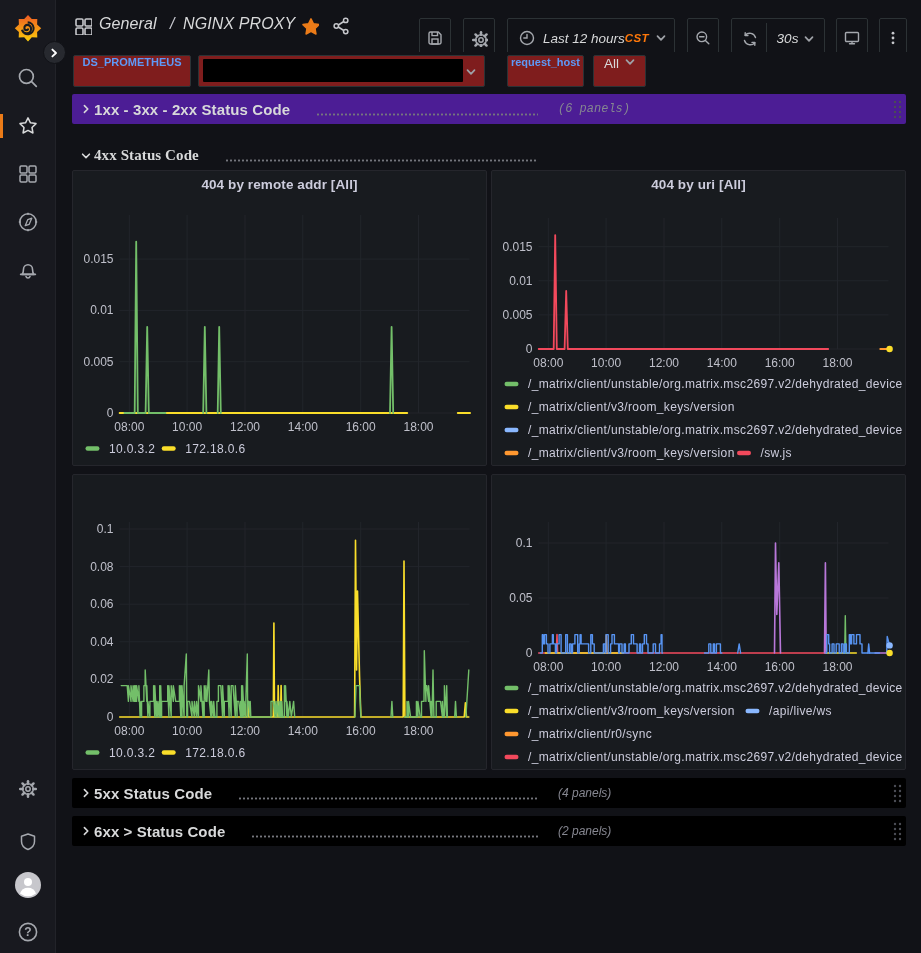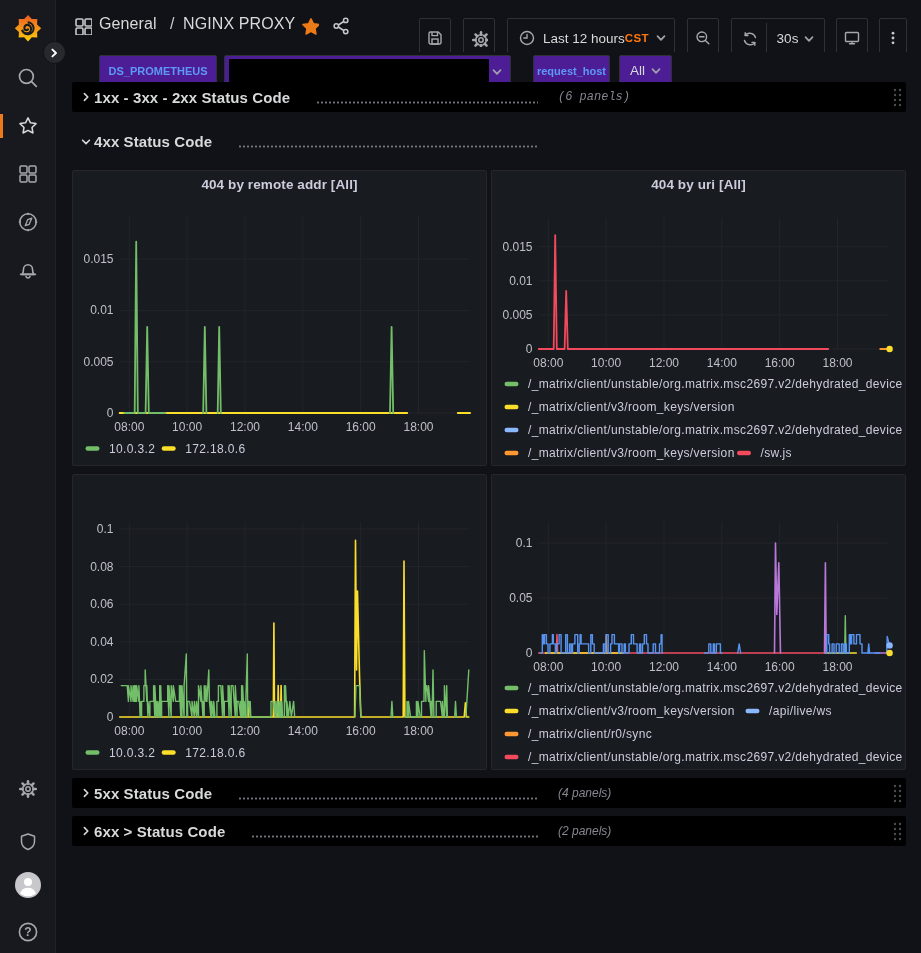--- a/index.html
+++ b/index.html
@@ -2,27 +2,27 @@
 <html><head><meta charset="utf-8"><title>NGINX PROXY - Grafana</title>
 <style>
 *{margin:0;padding:0;box-sizing:border-box;}
 html,body{width:921px;height:953px;overflow:hidden;background:#111217;
  font-family:"Liberation Sans",sans-serif;-webkit-font-smoothing:antialiased;}
 .sidebar{position:absolute;left:0;top:0;width:56px;height:953px;background:#18191f;border-right:1px solid #222329;}
 .sicon{position:absolute;left:50%;transform:translateX(-50%);}
 .expander{position:absolute;left:42.5px;top:41px;width:23px;height:23px;border-radius:50%;
  background:#27292f;border:1px solid #111217;z-index:9;
  display:flex;align-items:center;justify-content:center;}
-.navbar{position:absolute;left:56px;top:0;width:865px;height:52px;background:#111217;}
+.navbar{position:absolute;left:56px;top:0;width:865px;height:52px;background:#111217;font-style:italic;}
 .crumb{position:absolute;top:15px;font-size:15px;color:#d8d9da;letter-spacing:0.1px;}
 .btn{position:absolute;height:40px;top:18px;border:1px solid #2c3235;border-radius:2px;background:#111217;
  display:flex;align-items:center;justify-content:center;color:#c7c8cc;font-size:13px;white-space:nowrap;}
 .submenu{position:absolute;left:56px;top:52px;width:865px;height:40px;background:#111217;}
-.varbox{position:absolute;top:2.5px;height:32px;background:#4c1d95;border:1px solid #2c3235;border-radius:2px;
- display:flex;align-items:center;font-size:13px;color:#d8d9da;margin-left:26px;}
+.varbox{position:absolute;top:2.5px;height:32px;background:#7f1d1d;border:1px solid #2c3235;border-radius:2px;
+ display:flex;font-size:13px;color:#d8d9da;}
 .varlabel{color:#5e99f7;font-weight:700;font-size:11px;}
 .panel{position:absolute;width:415px;height:296px;background:#181b1f;border:1px solid #25262c;border-radius:2px;}
 .ptitle{position:absolute;left:0;top:6px;width:100%;text-align:center;color:#ccccdc;
  font-size:13.5px;font-weight:700;letter-spacing:0.1px;}
 .axlab{font-size:12px;fill:#bfc0ca;font-family:"Liberation Sans",sans-serif;}
 .leglab{font-size:12px;letter-spacing:0.35px;fill:#ccccdc;font-family:"Liberation Sans",sans-serif;}
 </style></head>
 <body>
 <div class="sidebar">
     <div class="sicon" style="top:13px;"><svg class="" style="" width="30" height="30" viewBox="0 0 30 30" fill="none">
@@ -204,21 +204,21 @@
     </div>
     <div class="varbox" style="left:537px;width:53px;justify-content:center;">
       <span style="font-size:13.5px;color:#d8d9da;">All</span>
       <span style="margin-left:5px;display:flex;">
         <svg class="" style="" width="11" height="11" viewBox="0 0 11 11" fill="none">
           <path d="M2.5 4.2L6 7.8l3.5-3.6" stroke="#9fa2a8" stroke-width="1.7" stroke-linecap="round" stroke-linejoin="round"></path>
         </svg>
       </span>
     </div>
   </div>
-<div style="position:absolute;left:72px;top:82px;width:834px;height:30px;background:#000000;border-radius:2px;">
+<div style="position:absolute;left:72px;top:94px;width:834px;height:30px;background:#4c1d95;border-radius:2px;">
     <div style="display:flex;align-items:center;height:30px;padding-left:8px;width:466px;">
       <span style="width:14px;display:flex;align-items:center;">
         <svg width="12" height="12" viewBox="0 0 12 12">
           <path d="M4.4 2.6L7.8 6 4.4 9.4" stroke="#d8d9da" stroke-width="1.6" fill="none" stroke-linecap="round" stroke-linejoin="round"></path>
         </svg>
       </span>
       <span style="color:#d8d9da;font-size:15px;font-weight:700;white-space:nowrap;letter-spacing:0.1px;">1xx - 3xx - 2xx Status Code</span>
       <div style="flex:1;height:3px;margin-left:26px;margin-top:11px;background-image:radial-gradient(circle,#75767d 1px,transparent 1.2px);background-size:4px 3px;background-repeat:repeat-x;"></div>
     </div>
     <span style="position:absolute;left:486px;top:8px;color:#868791;font-size:12px;font-style:italic;font-family:Liberation Mono, monospace;">(6 panels)</span>
@@ -226,21 +226,21 @@
       <circle cx="2" cy="6" r="1.2" fill="#4b4d55"></circle>
       <circle cx="7" cy="6" r="1.2" fill="#4b4d55"></circle>
       <circle cx="2" cy="11" r="1.2" fill="#4b4d55"></circle>
       <circle cx="7" cy="11" r="1.2" fill="#4b4d55"></circle>
       <circle cx="2" cy="16" r="1.2" fill="#4b4d55"></circle>
       <circle cx="7" cy="16" r="1.2" fill="#4b4d55"></circle>
       <circle cx="2" cy="21" r="1.2" fill="#4b4d55"></circle>
       <circle cx="7" cy="21" r="1.2" fill="#4b4d55"></circle>
     </svg>
   </div>
-<div style="position:absolute;left:72px;top:126px;width:834px;height:30px;border-radius:2px;">
+<div style="position:absolute;left:72px;top:140px;width:834px;height:30px;border-radius:2px;font-family:Liberation Serif, serif;">
     <div style="display:flex;align-items:center;height:30px;padding-left:8px;width:466px;">
       <span style="width:14px;display:flex;align-items:center;">
         <svg width="12" height="12" viewBox="0 0 12 12" style="margin-top:2px;">
           <path d="M2.6 4.2L6 7.6 9.4 4.2" stroke="#d8d9da" stroke-width="1.6" fill="none" stroke-linecap="round" stroke-linejoin="round"></path>
         </svg>
       </span>
       <span style="color:#d8d9da;font-size:15px;font-weight:700;white-space:nowrap;letter-spacing:0.1px;">4xx Status Code</span>
       <div style="flex:1;height:3px;margin-left:26px;margin-top:11px;background-image:radial-gradient(circle,#75767d 1px,transparent 1.2px);background-size:4px 3px;background-repeat:repeat-x;"></div>
     </div>
   </div>

